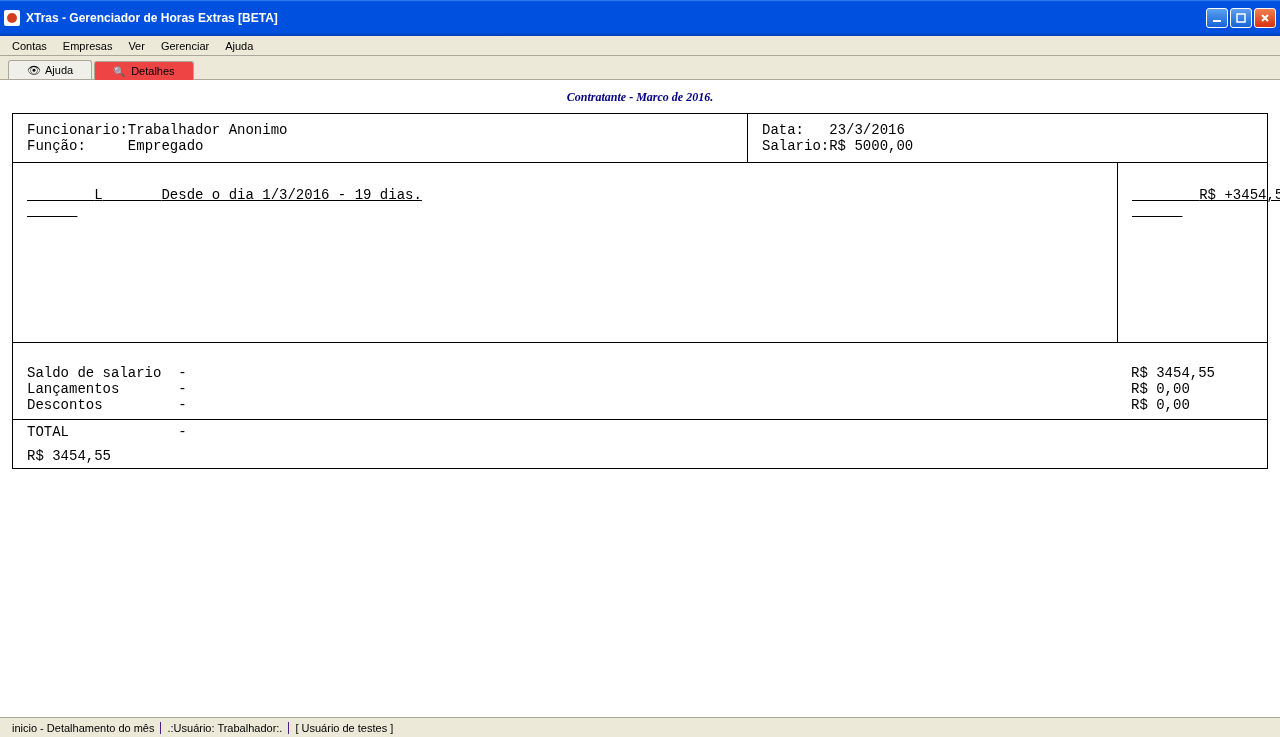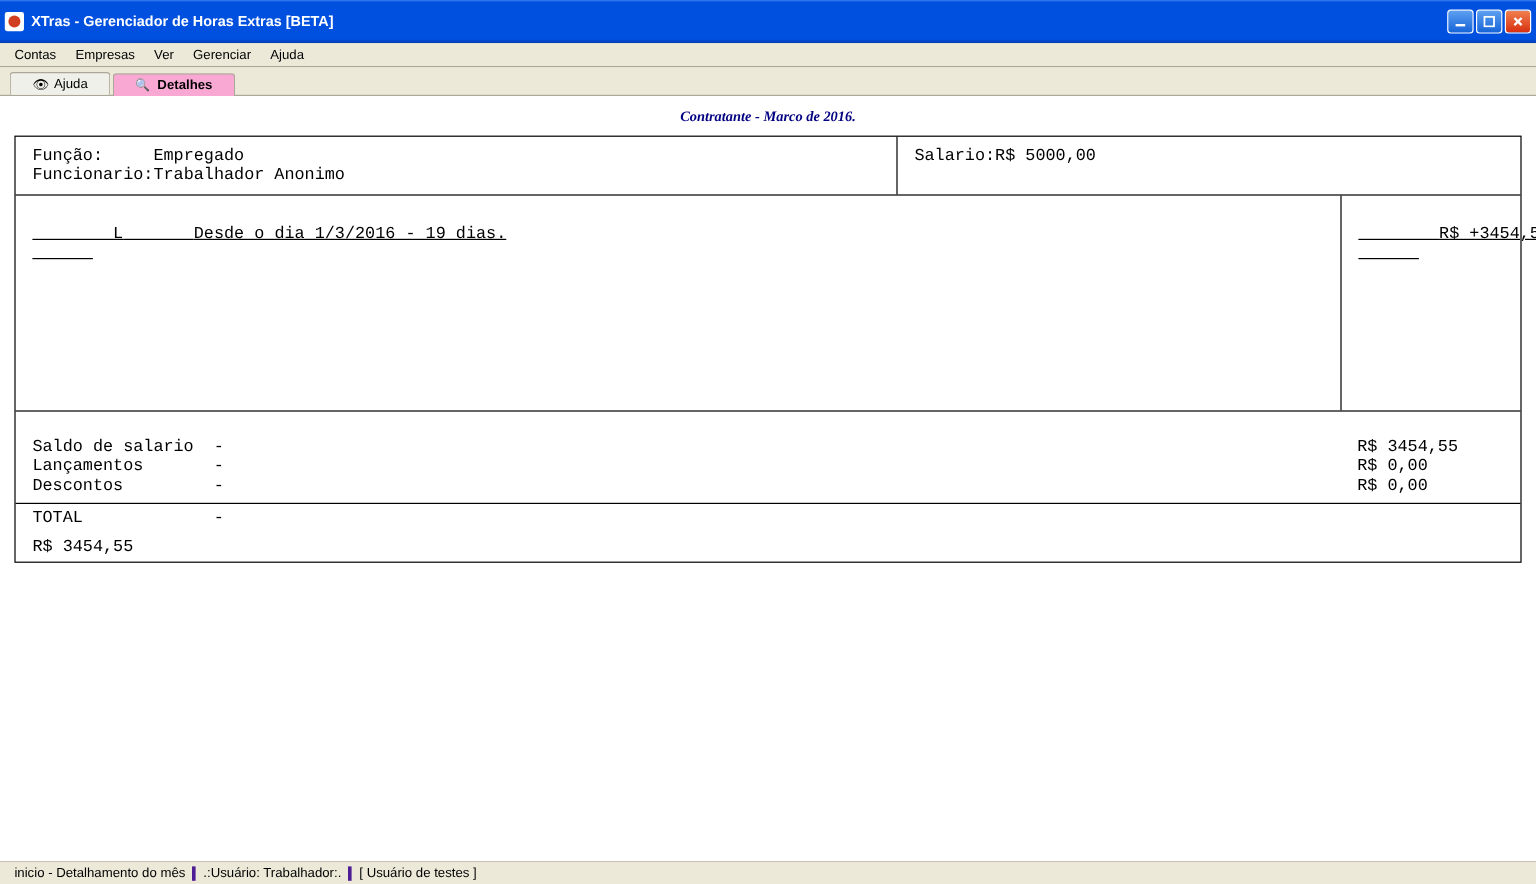--- a/index.html
+++ b/index.html
@@ -80,23 +80,22 @@
   background: #f0f0ea;
   font-size: 11px;
   display: flex;
   align-items: center;
   gap: 6px;
   margin-right: 2px;
   border-radius: 3px 3px 0 0;
   position: relative;
 }
 .tab.active {
-  background: #f9a8d4;
+  background: #ef4444;
   top: 1px;
-  font-weight: bold;
 }
 .tab .tab-icon { width: 12px; height: 12px; display:inline-block; }
 .content {
   flex: 1;
   background: #fff;
   padding: 6px 12px;
   overflow: auto;
 }
 .report-title {
   text-align: center;
@@ -177,21 +176,21 @@
   background: #ece9d8;
   border-top: 1px solid #aca899;
   display: flex;
   align-items: center;
   padding: 0 6px;
   font-size: 11px;
   gap: 0;
 }
 .statusbar .panel {
   padding: 0 6px;
-  border-right: 3px solid #4c1d95;
+  border-right: 1px solid #4c1d95;
 }
 .statusbar .panel:last-of-type { border-right: none; }
 .eye-icon::before { content: "👁"; font-size: 11px; }
 .mag-icon::before { content: "🔍"; font-size: 10px; }
 </style>
 </head>
 <body>
 
 <div class="titlebar">
   <span class="app-icon">
@@ -238,24 +237,25 @@
   </div>
 </div>
 
 <div class="content">
   <div class="report-title">Contratante - Marco de 2016.</div>
 
   <div class="report">
 
     <div class="report-header">
       <div class="col-left">
+        <div class="kv"><span>Funcionario:</span><span>Trabalhador Anonimo</span></div>
         <div class="kv"><span>Função:</span>     <span>Empregado</span></div>
-        <div class="kv"><span>Funcionario:</span><span>Trabalhador Anonimo</span></div>
       </div>
       <div class="col-right">
+        <div class="kv"><span>Data:</span>   <span>23/3/2016</span></div>
         <div class="kv"><span>Salario:</span><span>R$ 5000,00</span></div>
       </div>
     </div>
 
     <div class="report-body">
       <div class="col-main">
         <span>L</span>       <span>Desde o dia 1/3/2016 - 19 dias.</span>
       </div>
       <div class="col-amount">
         <span>R$ +3454,55</span>

